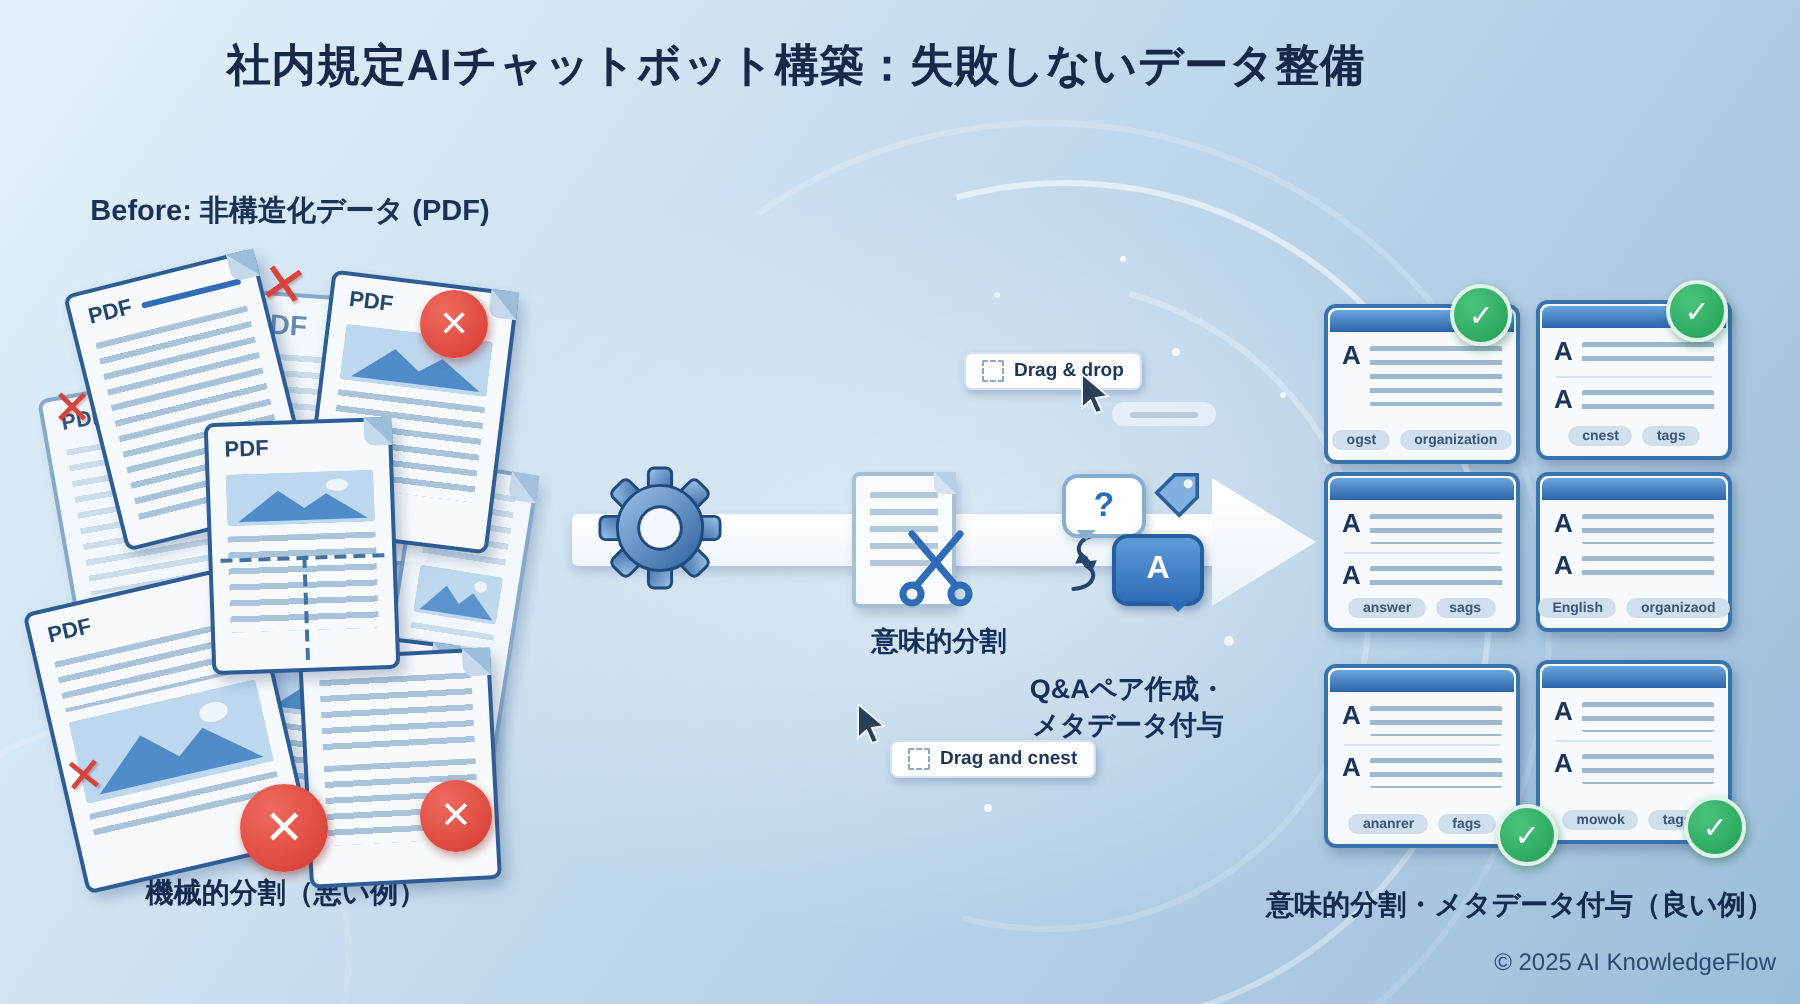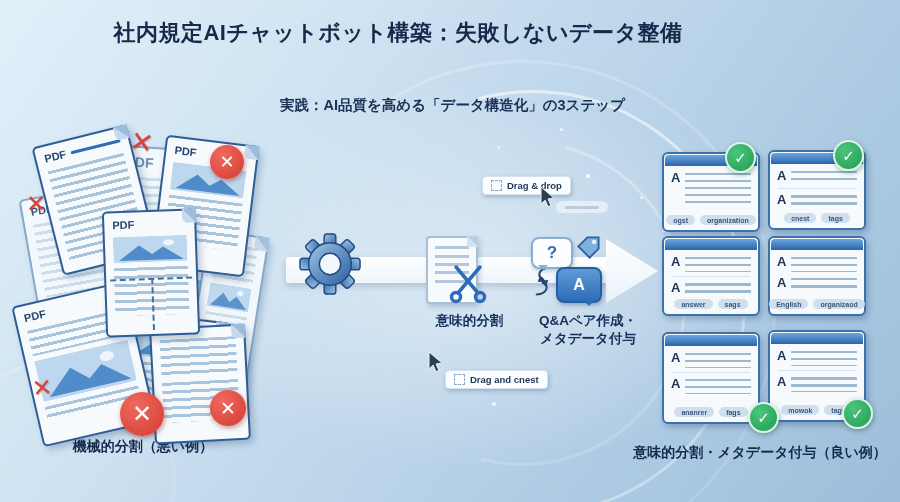--- a/index.html
+++ b/index.html
@@ -99,21 +99,21 @@
   <div class="dot" style="left:586px;top:174px;width:4px;height:4px;opacity:.9;"></div>
   <div class="dot" style="left:640px;top:196px;width:3px;height:3px;opacity:.7;"></div>
   <div class="dot" style="left:662px;top:228px;width:4px;height:4px;opacity:.6;"></div>
   <div class="dot" style="left:612px;top:318px;width:5px;height:5px;opacity:.7;"></div>
   <div class="dot" style="left:560px;top:128px;width:3px;height:3px;opacity:.8;"></div>
   <div class="dot" style="left:497px;top:146px;width:3px;height:3px;opacity:.6;"></div>
   <div class="dot" style="left:492px;top:402px;width:4px;height:4px;opacity:.8;"></div>
   <div class="dot" style="left:96px;top:442px;width:4px;height:4px;opacity:.6;"></div>
 
   <div class="page-title">社内規定AIチャットボット構築：失敗しないデータ整備</div>
-  <div class="col-header" style="left:270px;width:365px;">実践：AI品質を高める「データ構造化」の3ステップ</div>
+  <div class="col-header" style="left:25px;width:240px;">Before: 非構造化データ (PDF)</div>
 
   <div class="doc faded" style="left:28px;top:192px;width:78px;height:112px;transform:rotate(-10deg);z-index:1;">
     <div class="fold"></div>
     <div class="doc-label">
         <span>PDF</span>
       </div>
     <div class="doc-lines" style="height:74px;"></div>
   </div>
 
   <div class="doc faded" style="left:112px;top:148px;width:104px;height:128px;transform:rotate(4deg);z-index:2;">
@@ -279,21 +279,21 @@
       <g fill="none" stroke="#24466e" stroke-width="2.2" stroke-linecap="round">
         <path d="M18 5 C6 6 4 15 11 18"></path>
         <path d="M4 35 C16 34 18 25 11 22"></path>
       </g>
       <polygon points="8,14 14,20 5,21" fill="#24466e"></polygon>
       <polygon points="14,26 8,20 17,19" fill="#24466e"></polygon>
     </svg>
   </div>
 
   <div class="step-label" style="left:412px;width:115px;">意味的分割</div>
-  <div class="step-label" style="left:518px;width:140px;">Q&amp;Aペア作成・
+  <div class="step-label" style="left:494px;width:140px;margin-top:24px;">Q&amp;Aペア作成・
 メタデータ付与</div>
 
   <div class="chip" style="left:482px;top:176px;">
     <span class="dashed-box"></span>
     <span>Drag &amp; drop</span>
   </div>
   <div class="ghost-pill">
       <i></i>
     </div>
   <div class="cursor" style="left:540px;top:187px;">
@@ -403,14 +403,15 @@
       <span class="tag-pill">tags</span>
     </div>
   </div>
 
   <div class="check" style="left:725px;top:142px;">✓</div>
   <div class="check" style="left:833px;top:140px;">✓</div>
   <div class="check" style="left:748px;top:402px;">✓</div>
   <div class="check" style="left:842px;top:398px;">✓</div>
 
   <div class="caption" style="left:628px;top:444px;width:264px;">意味的分割・メタデータ付与（良い例）</div>
+  <div class="copyright">© 2025 AI KnowledgeFlow</div>
 
 </div>
 
 </body></html>

